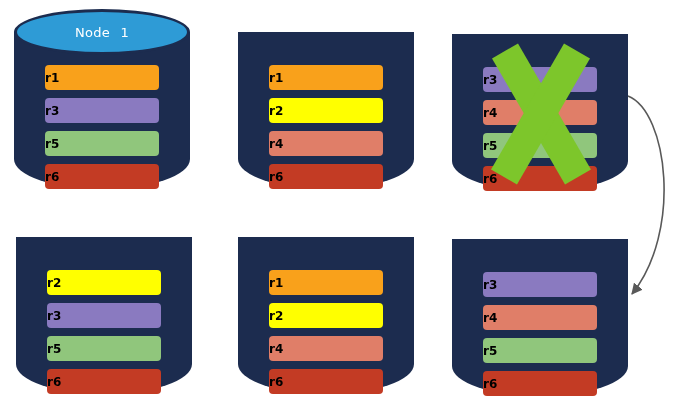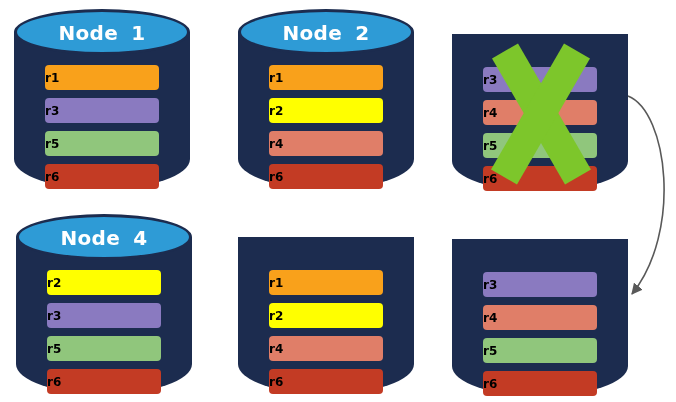--- a/index.html
+++ b/index.html
@@ -36,22 +36,22 @@
     box-sizing: border-box;
     background: var(--blue, #2E9BD6);
     border: 3px solid var(--navy, #1C2C4F);
     border-radius: 50%;
     display: flex; align-items: center; justify-content: center;
     z-index: 1;
   }
 
   .cyl-title {
     color: var(--title, #ffffff);
-    font-weight: bold;
-    font-size: 20px;
+    font-weight: normal;
+    font-size: 13px;
     word-spacing: 6px;
     letter-spacing: 0.3px;
     line-height: 1;
     padding-top: 1px;
   }
 
   .replicas {
     position: absolute;
     left: 0; right: 0; top: 56px;
     display: flex; flex-direction: column; align-items: center;
@@ -116,23 +116,20 @@
 
   <div class="replica" style="background: rgb(195, 59, 36);">
     <span class="replica-label">r6</span>
   </div>
 </div>
 
   </div>
 
   <div class="node" id="node-2">
     <div class="cyl-body"></div>
-    <div class="cyl-top">
-      <span class="cyl-title">Node 2</span>
-    </div>
     <div class="replicas">
   <div class="replica" style="background: rgb(249, 161, 27);">
     <span class="replica-label">r1</span>
   </div>
 
   <div class="replica" style="background: rgb(255, 255, 0);">
     <span class="replica-label">r2</span>
   </div>
 
   <div class="replica" style="background: rgb(224, 126, 104);">
@@ -166,23 +163,20 @@
   </div>
 </div>
     <svg class="failure-x" viewBox="0 0 112 138" xmlns="http://www.w3.org/2000/svg">
       <line x1="20" y1="6" x2="93" y2="132"></line>
       <line x1="92" y1="6" x2="19" y2="132"></line>
     </svg>
   </div>
 
   <div class="node" id="node-4">
     <div class="cyl-body"></div>
-    <div class="cyl-top">
-      <span class="cyl-title">Node 4</span>
-    </div>
     <div class="replicas">
   <div class="replica" style="background: rgb(255, 255, 0);">
     <span class="replica-label">r2</span>
   </div>
 
   <div class="replica" style="background: rgb(138, 122, 192);">
     <span class="replica-label">r3</span>
   </div>
 
   <div class="replica" style="background: rgb(144, 198, 124);">

